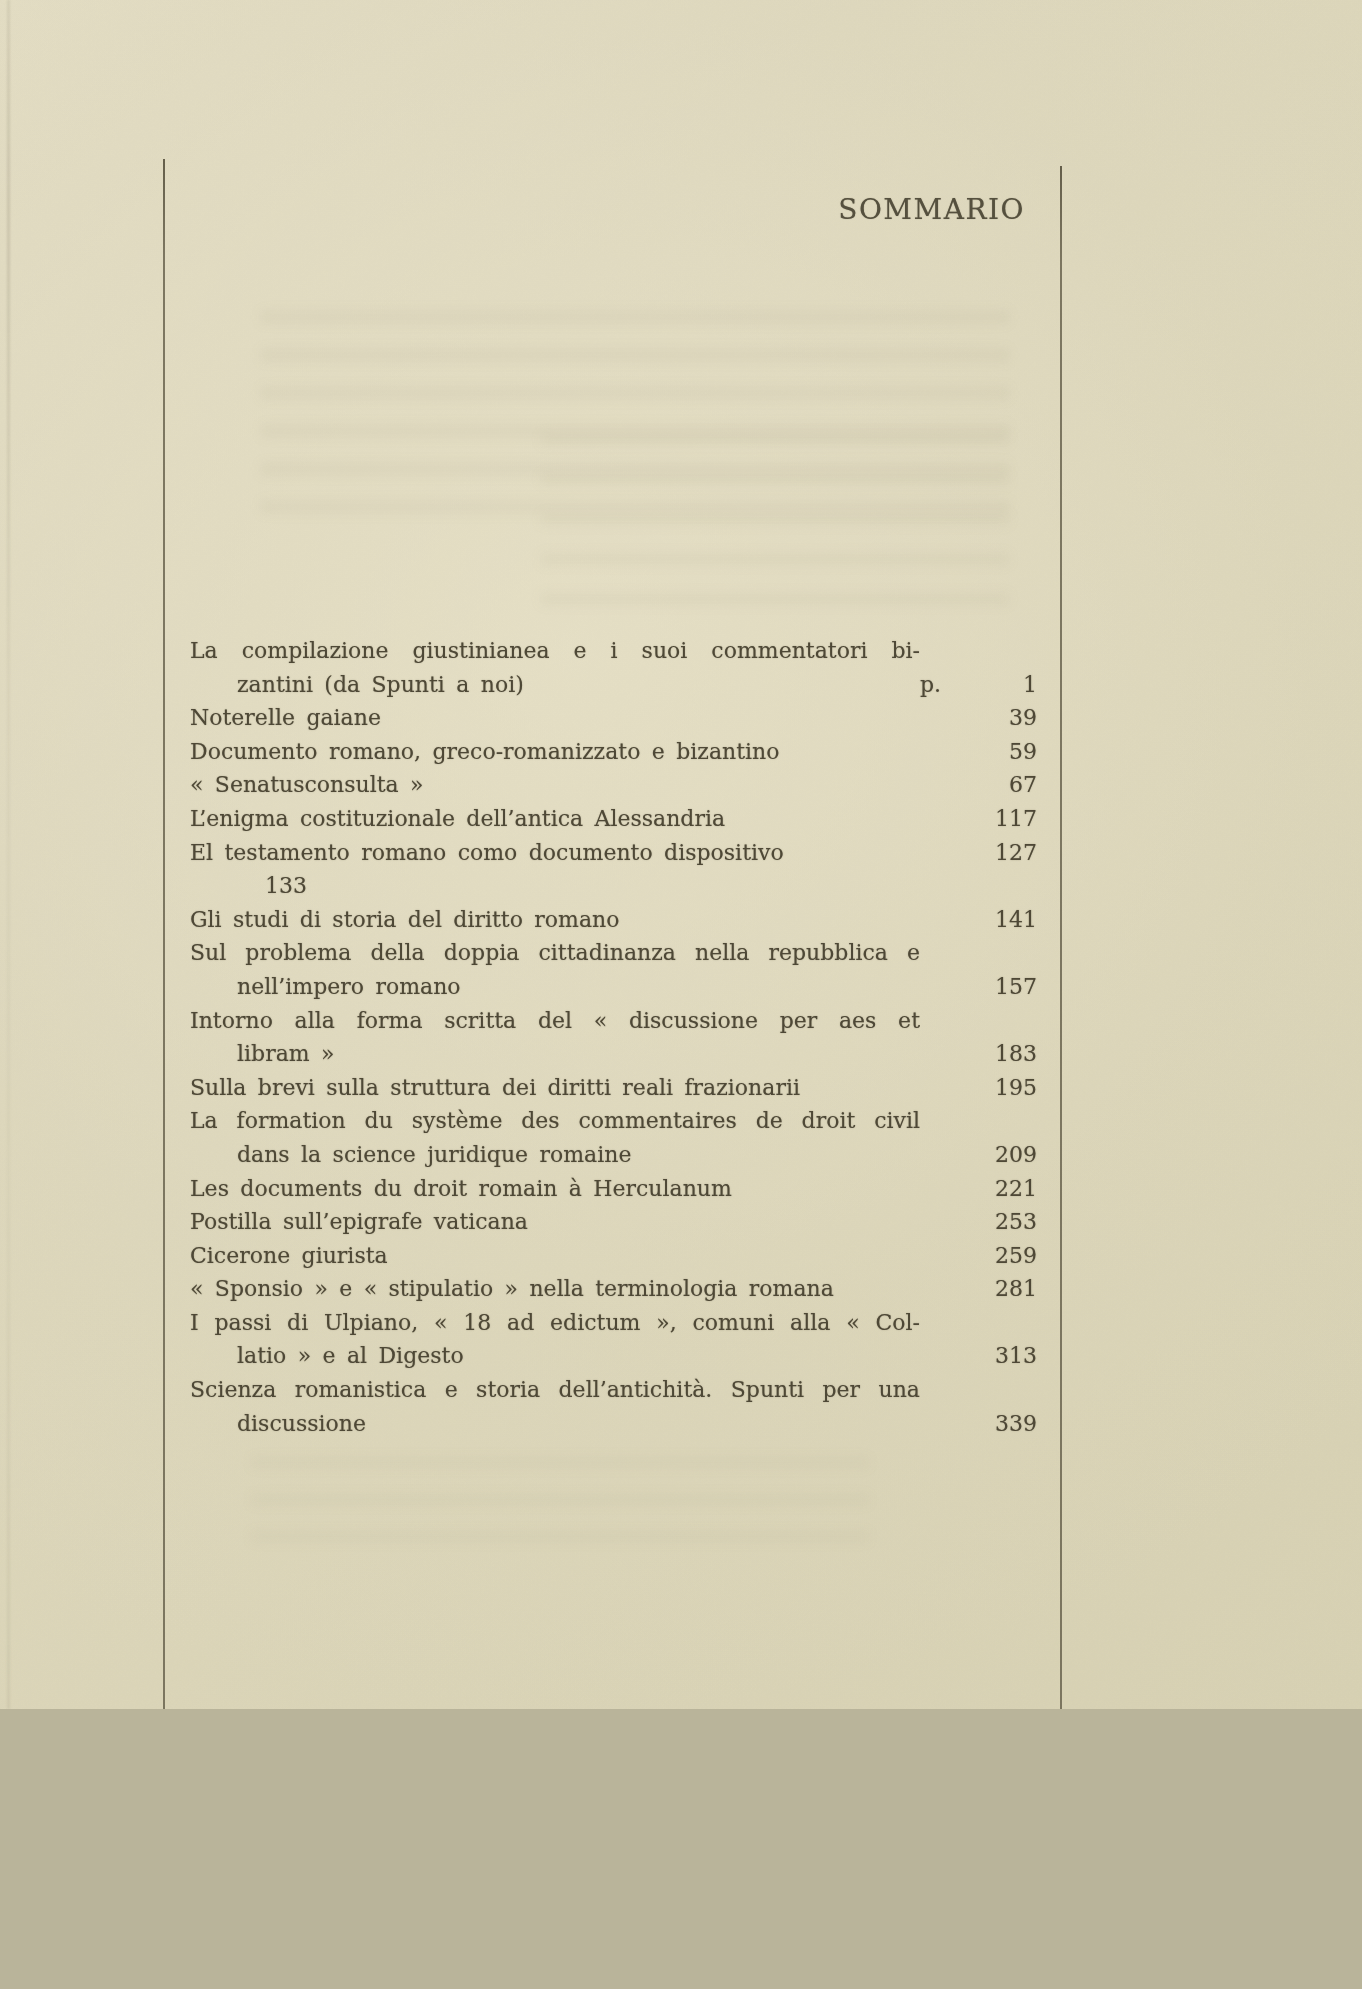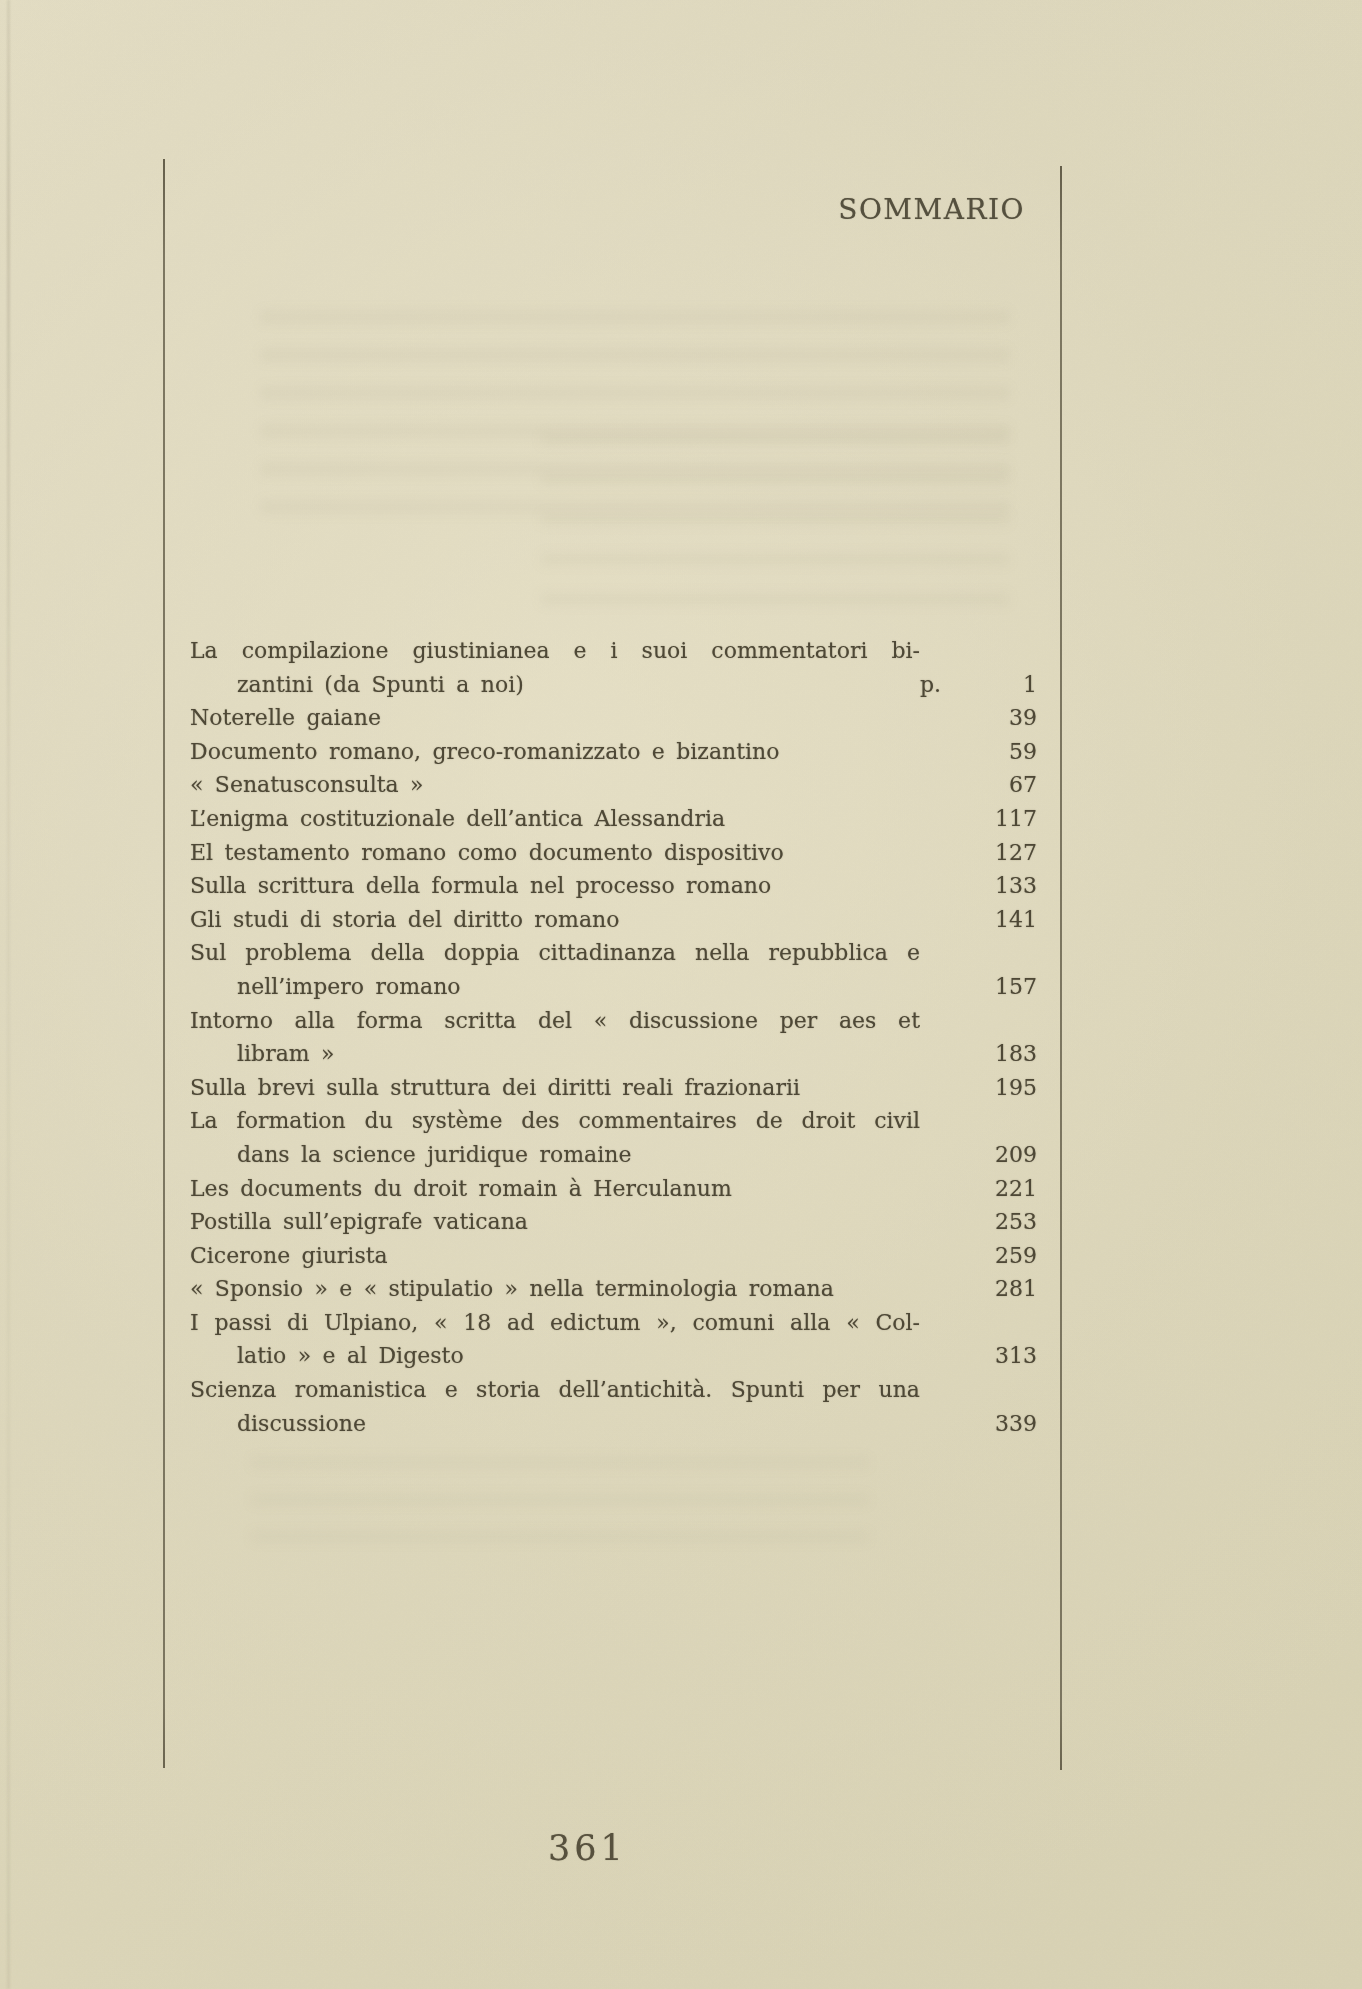--- a/index.html
+++ b/index.html
@@ -1,20 +1,20 @@
 <!DOCTYPE html>
 <html style="--paper: #dbd5b8; --ink: #4e4836; --rule: #6b6550;"><head>
 <meta charset="utf-8">
 <style>
   html, body { margin: 0; padding: 0; background: #b9b49a; }
 
   .scan {
     position: relative;
     width: 1362px;
-    height: 1989px;
+    height: 1709px;
     margin: 0 auto;
     overflow: hidden;
     background:
       radial-gradient(ellipse 120% 90% at 42% 38%, rgba(236,230,206,.55) 0%, rgba(224,218,192,.25) 45%, rgba(0,0,0,0) 70%),
       linear-gradient(135deg, #e3ddc4 0%, #ddd7bc 28%, #dbd5b8 60%, #d7d1b3 100%);
     font-family: "DejaVu Serif", "Liberation Serif", serif;
     color: #4e4836;
   }
 
   
@@ -170,21 +170,20 @@
     </span>
   </div>
       <div class="line">
     <span class="txt">El testamento romano como documento dispositivo</span>
     <span class="right">
 
       <span class="num">127</span>
     </span>
   </div>
       <div class="line">
-    <span class="txt">Sulla scrittura della formula nel processo romano</span>
     <span class="right">
 
       <span class="num">133</span>
     </span>
   </div>
       <div class="line">
     <span class="txt">Gli studi di storia del diritto romano</span>
     <span class="right">
 
       <span class="num">141</span>

